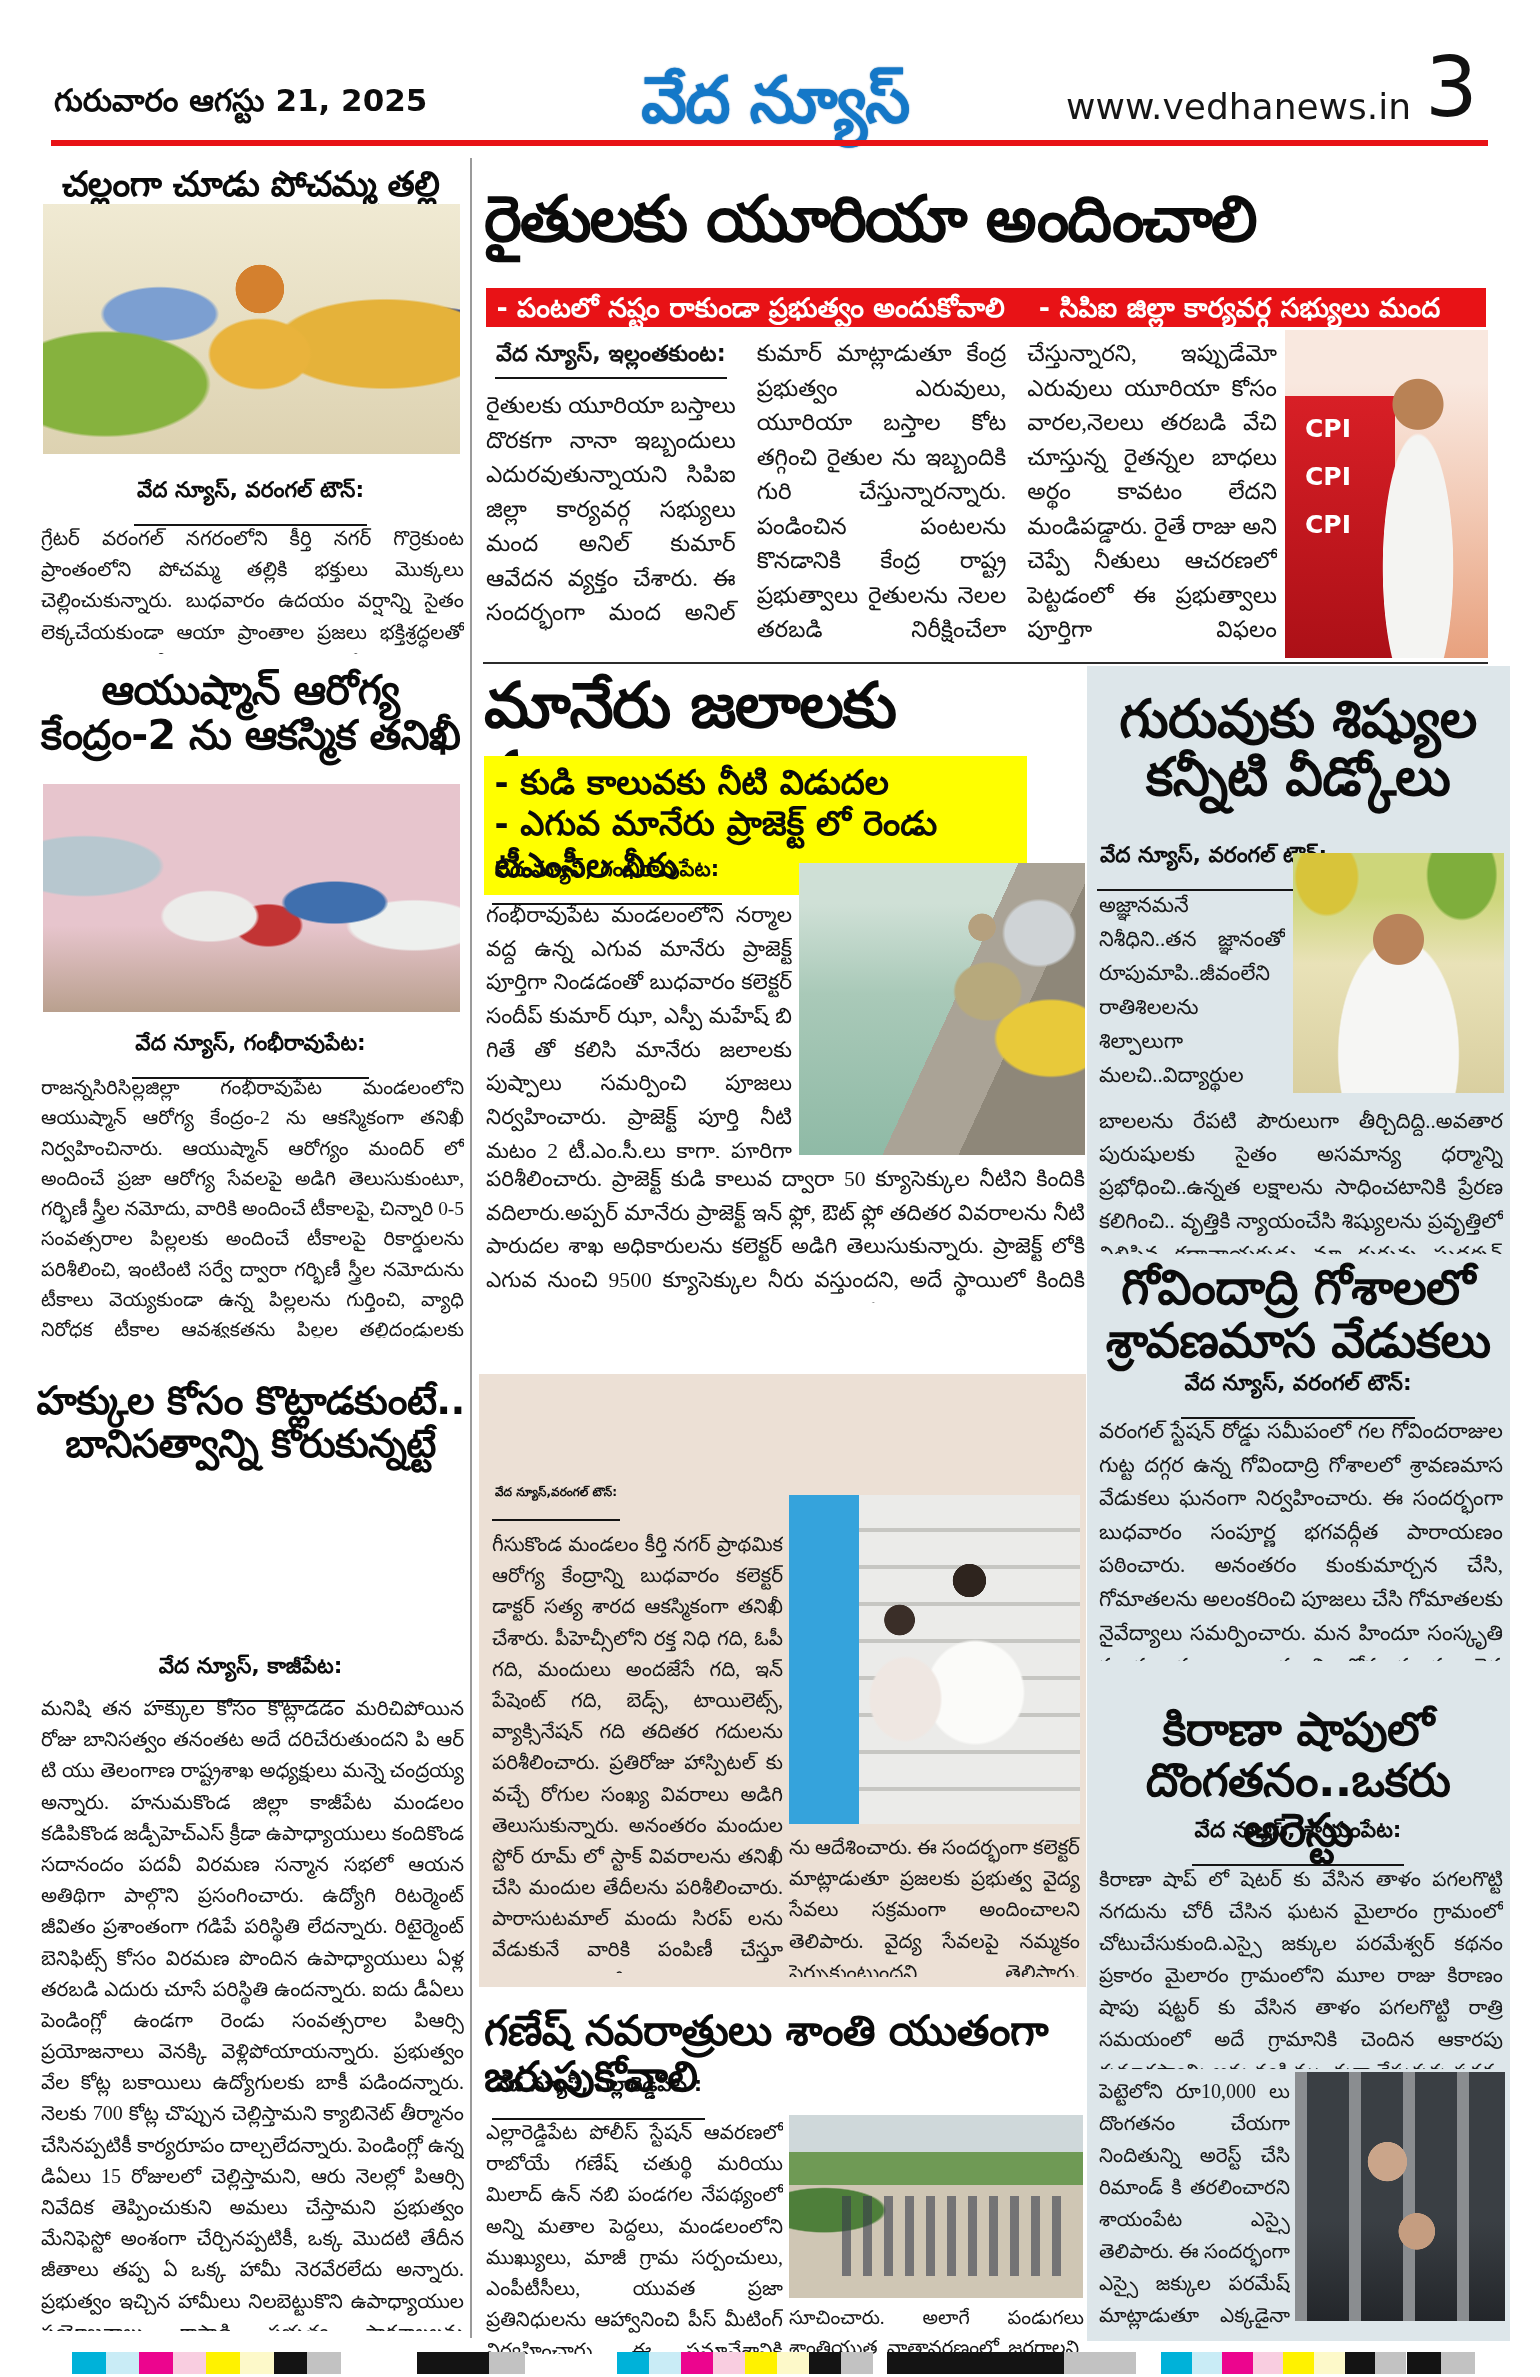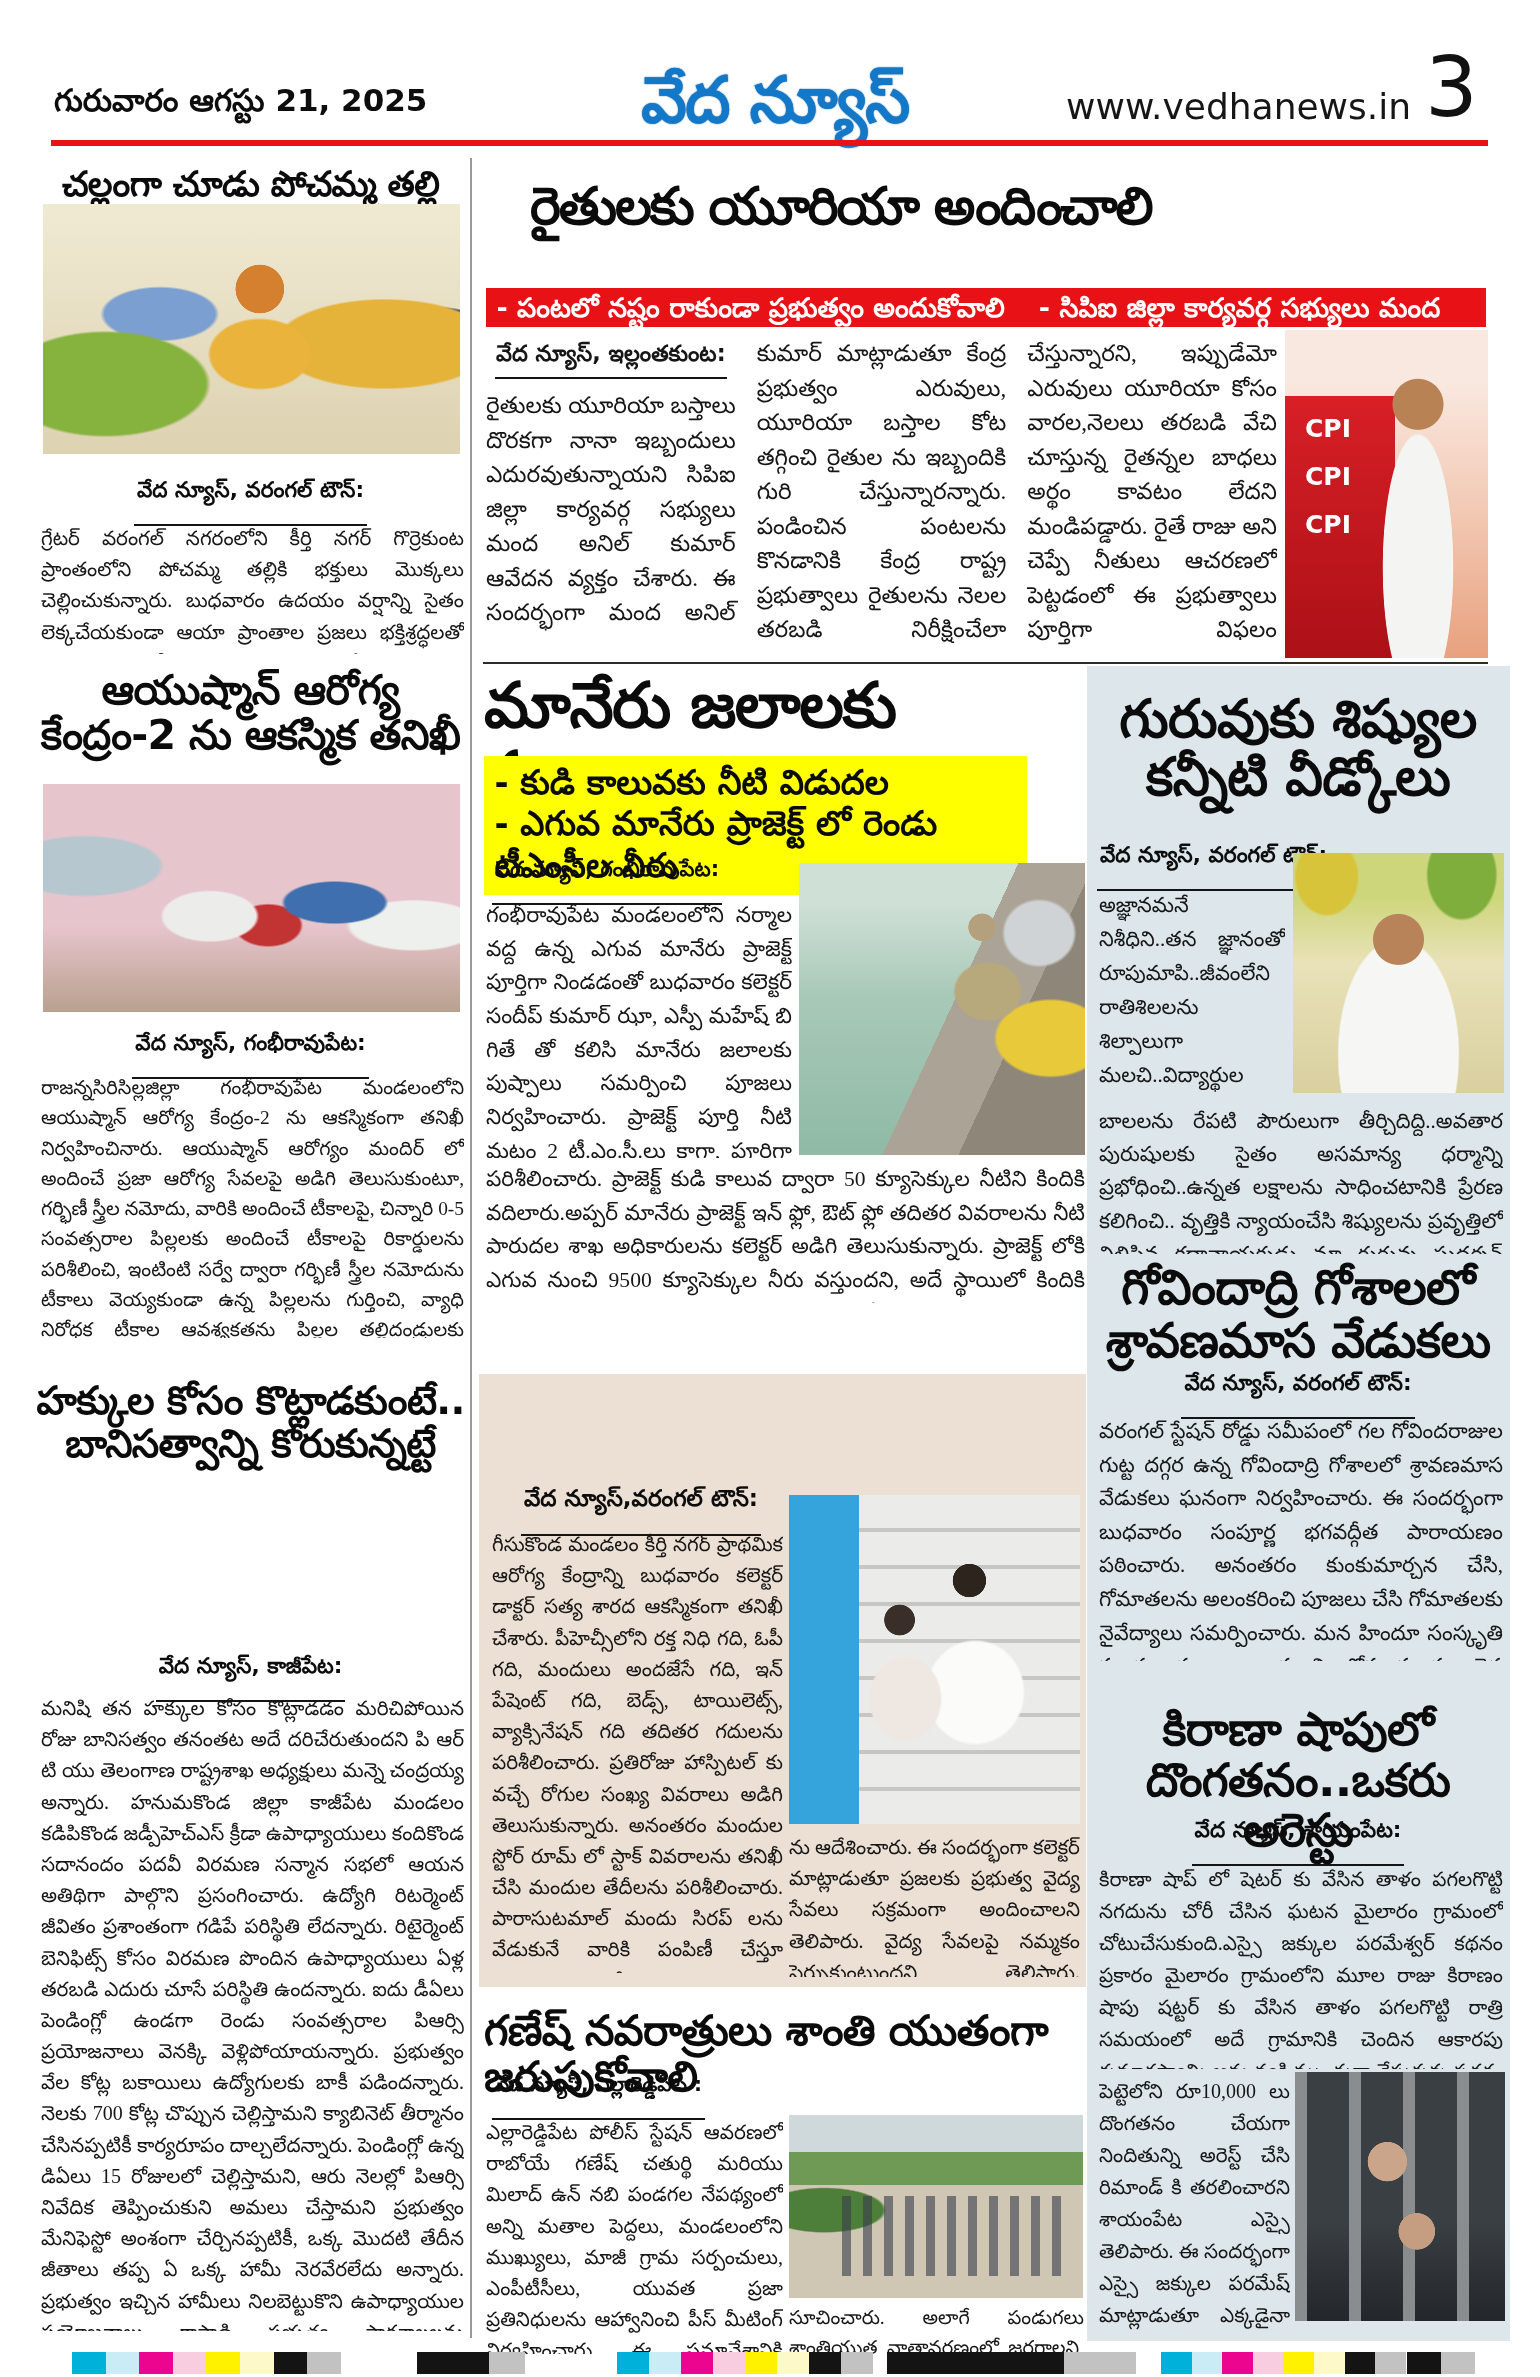--- a/index.html
+++ b/index.html
@@ -29,42 +29,42 @@
   .a2-head{left:36px;top:668px;width:429px;font-size:41px;}
   .a2-photo{left:43px;top:784px;width:417px;height:228px;}
   .a2-byline{left:36px;top:1030px;width:429px;}
   .a2-body{left:41px;top:1073px;width:423px;height:265px;font-size:19.4px;}
   .a3-head{left:36px;top:1380px;width:429px;font-size:39px;}
   .a3-photo{left:43px;top:1467px;width:417px;height:177px;}
   .a3-byline{left:36px;top:1653px;width:429px;}
   .a3-body{left:41px;top:1693px;width:423px;height:638px;font-size:20px;}
   .wm{position:absolute;left:7.5px;bottom:6px;font-family:"DejaVu Sans",sans-serif;font-size:12.7px;color:#f2f2f2;text-shadow:0 0 2.2px #333;}
   
-  .m-head{left:484px;top:178px;width:1005px;font-size:52px;letter-spacing:-2.2px;margin-left:46px;}
+  .m-head{left:484px;top:184px;width:1005px;font-size:64px;letter-spacing:-2.2px;}
   .m-strip{left:486px;top:288px;width:990px;height:39px;background:#e81216;color:#ffffff;
            font-family:"DejaVu Sans",sans-serif;font-weight:bold;font-size:27px;line-height:39px;padding-left:10.4px;overflow:hidden;}
   .m-strip span{margin-right:34px;}
   .m-body{left:486px;top:337px;width:791px;height:320px;font-size:23px;line-height:1.5;text-align:justify;
           column-count:3;column-gap:21px;overflow:hidden;}
   .m-byline{column-span:none;text-align:center;font-family:"DejaVu Sans",sans-serif;font-weight:bold;font-size:22.4px;margin-bottom:10.4px;}
   .m-byline span{display:inline-block;border-bottom:2.2px solid #141414;padding:0 1.5px 6px;}
   .m-photo{left:1285px;top:330px;width:203px;height:328px;}
   .m-hrule{left:483px;top:662px;width:1005px;height:2.2px;background:#2b2b2b;}
   
   .mn-head{left:484px;top:671px;width:604px;font-size:63px;letter-spacing:-1.5px;}
   .mn-yellow{left:484px;top:756px;width:522px;background:#ffff00;padding:6px 10.4px 9px;
              font-family:"DejaVu Sans",sans-serif;font-weight:bold;font-size:34px;line-height:1.22;color:#0b0b0b;}
   .mn-byline{left:492px;top:857px;width:268px;text-align:left;font-size:21px;}
   .mn-textcol{left:486px;top:899px;width:306px;height:259px;font-size:21.6px;}
   .mn-photo{left:799px;top:863px;width:286px;height:292px;}
   .mn-wide{left:486px;top:1163px;width:599px;height:140px;font-size:21.6px;}
   
   .rg-bg{left:479px;top:1374px;width:607px;height:613px;background:#ece0d5;}
   .rg-head{left:490px;top:1394px;width:590px;font-size:47px;letter-spacing:-1.5px;}
-  .rg-byline{left:492px;top:1485px;width:298px;text-align:center;font-size:23px;}
+  .rg-byline{left:492px;top:1485px;width:298px;text-align:left;font-size:12px;}
   .rg-body-left{left:492px;top:1529px;width:291px;height:444px;font-size:20px;}
   .rg-photo{left:789px;top:1495px;width:291px;height:329px;}
   .rg-body-right{left:789px;top:1832px;width:291px;height:145px;font-size:20px;}
   
   .gn-head{left:484px;top:2008px;width:604px;font-size:42px;letter-spacing:-0.7px;}
   .gn-byline{left:492px;top:2072px;width:283px;text-align:left;font-size:20px;}
   .gn-body-left{left:486px;top:2117px;width:297px;height:237px;font-size:20px;}
   .gn-photo{left:789px;top:2115px;width:294px;height:183px;}
   .gn-body-right{left:789px;top:2303px;width:295px;height:52px;font-size:19.4px;}
   

